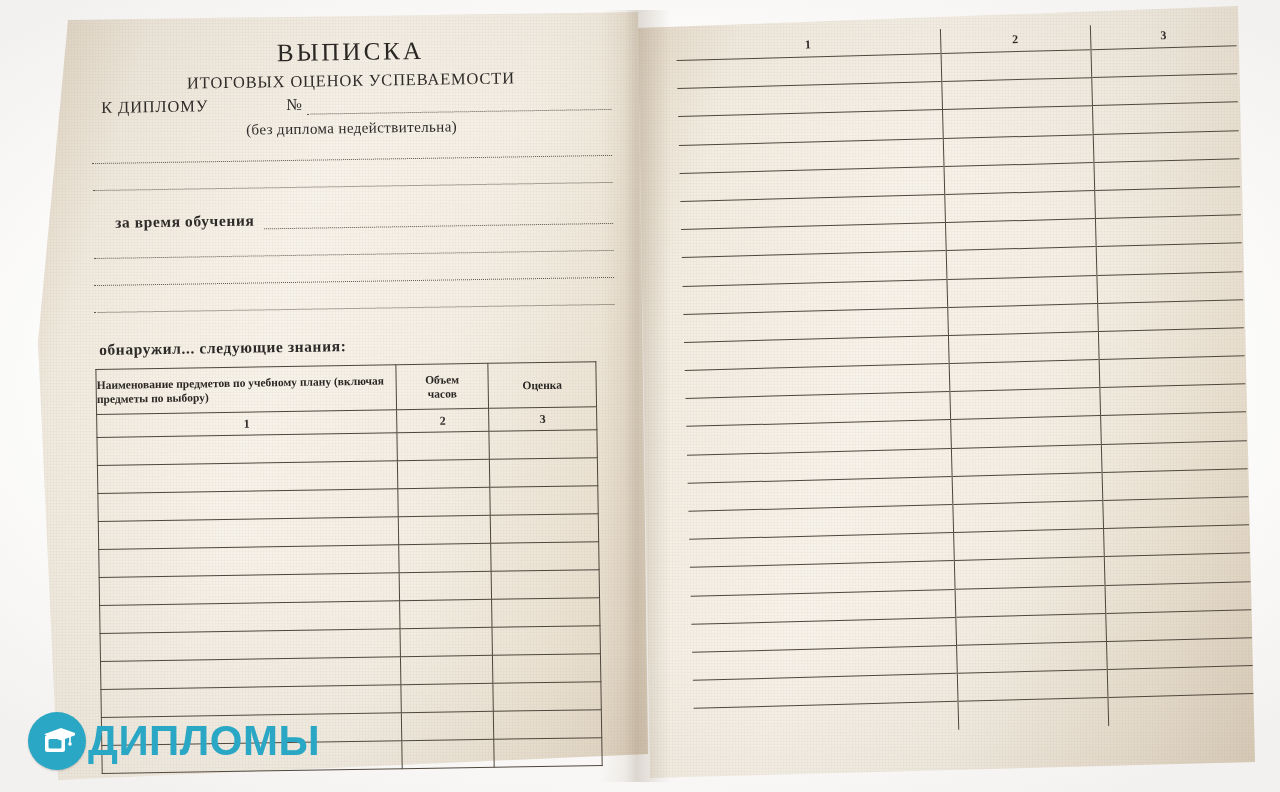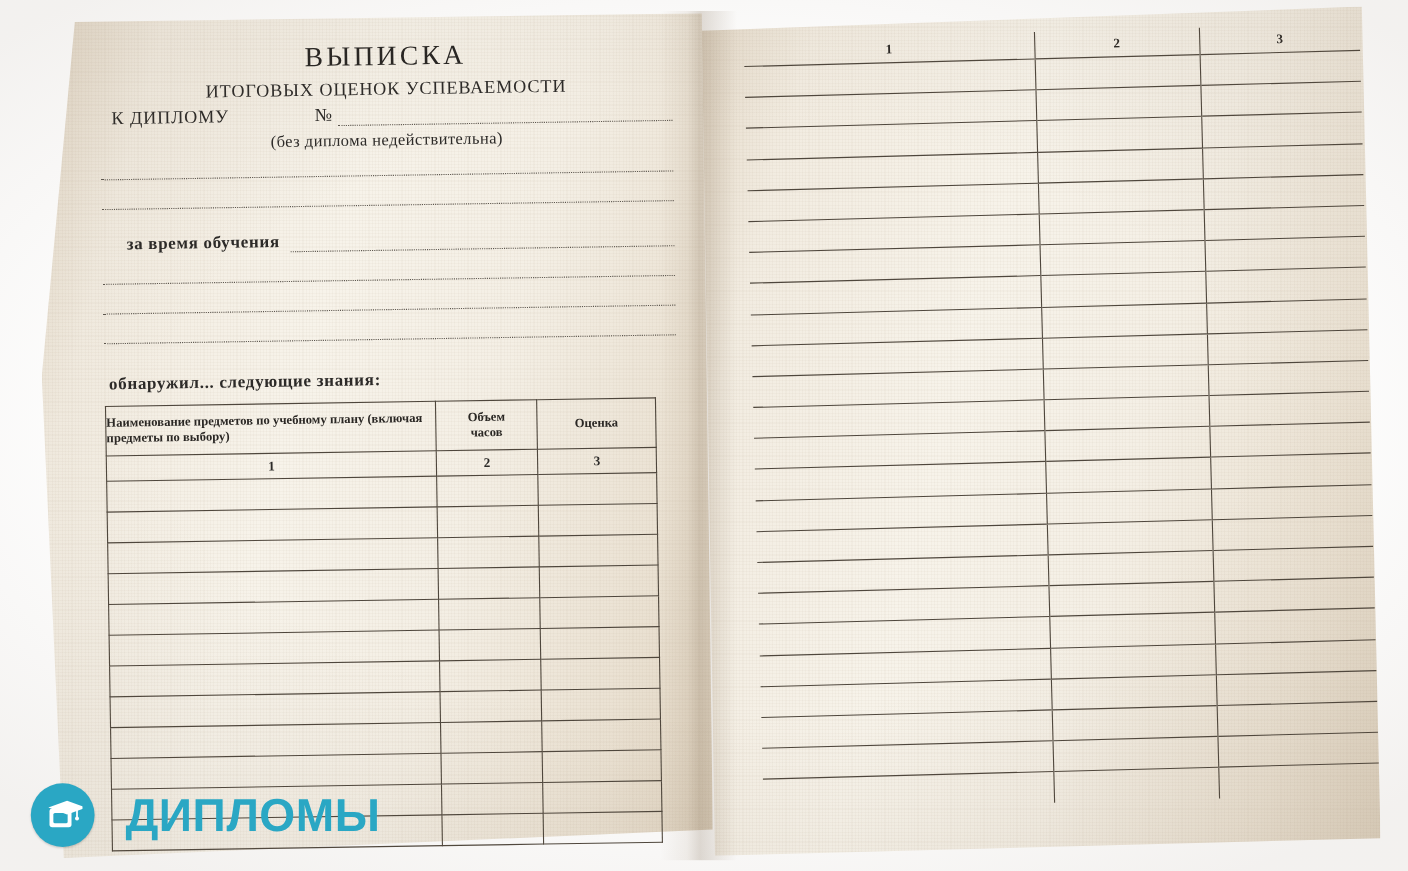--- a/index.html
+++ b/index.html
@@ -212,21 +212,21 @@
   col.rc1 { width: 264px; }
   col.rc2 { width: 150px; }
   col.rc3 { width: 146px; }
 
   
   #logo {
     position: absolute;
     left: 28px; bottom: 22px;
     display: flex;
     align-items: center;
-    gap: 28px;
+    gap: 2px;
   }
   #logo-badge {
     width: 58px; height: 58px;
     border-radius: 50%;
     background: #2aa7c4;
     display: flex; align-items: center; justify-content: center;
     box-shadow: 0 1px 2px rgba(0,0,0,0.18);
   }
   #logo-text {
     font-family: "Liberation Sans", sans-serif;

